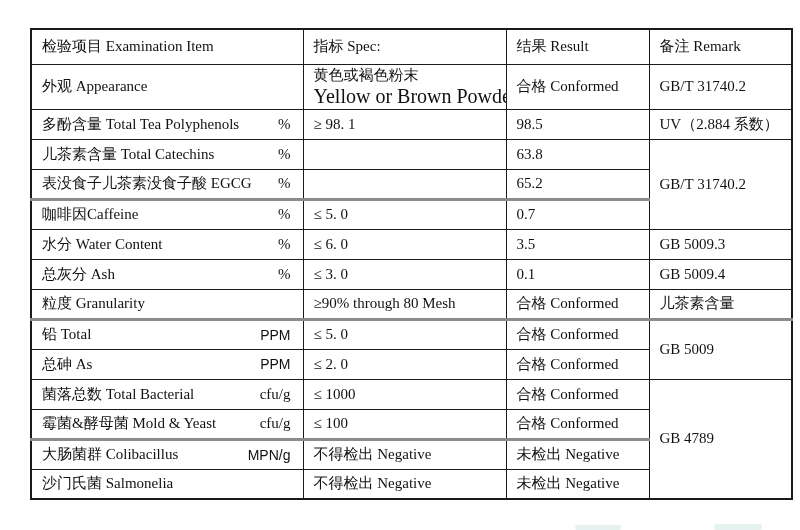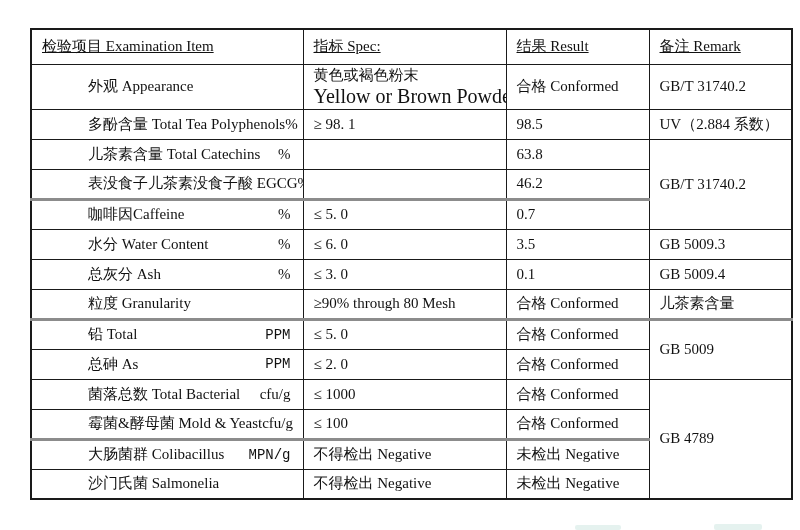--- a/index.html
+++ b/index.html
@@ -16,27 +16,27 @@
     border:2px solid #1a1a1a;
   }
   td,th{
     border:1px solid #1a1a1a;
     font-size:15px;font-weight:normal;
     padding:1px 10px;
     vertical-align:middle;
     overflow:hidden;white-space:nowrap;
   }
   tr{height:30px;}
-  tr.h-row{height:35px;text-decoration:underline;}
+  tr.h-row{height:35px;}
   tr.r-tall{height:43px;}
   .c-item{text-align:left;}
   .c-spec,.c-result,.c-remark{text-align:left;}
-  .iwrap{display:flex;justify-content:space-between;align-items:center;margin-left:46px;}
+  .iwrap{display:flex;justify-content:space-between;align-items:center;}
   .un{padding-right:2px;}
-  .un.mono{font-family:Liberation Mono, monospace;font-size:14px;}
+  .un.mono{font-family:Liberation Sans, sans-serif;font-size:14px;}
   .spec2{font-size:20px;}
   td.tt,th.tt{border-top:3px solid #8c8c8c;}
   .wm{position:absolute;border-radius:2px;}
   #wm1{left:575px;top:525px;width:46px;height:5px;opacity:.55;}
   #wm2{left:714px;top:524px;width:48px;height:6px;opacity:.55;}
 </style>
 </head>
 <body>
 
 <table class="coa">
@@ -94,21 +94,21 @@
   </tr>
 
   <tr>
     <td class="c-item">
           <div class="iwrap">
             <span>表没食子儿茶素没食子酸 EGCG</span>
             <span class="un">%</span>
           </div>
         </td>
     <td class="c-spec"></td>
-    <td class="c-result">46.2</td>
+    <td class="c-result">65.2</td>
   </tr>
 
   <tr>
     <td class="c-item tt">
           <div class="iwrap">
             <span>咖啡因Caffeine</span>
             <span class="un">%</span>
           </div>
         </td>
     <td class="c-spec tt">≤ 5. 0</td>

